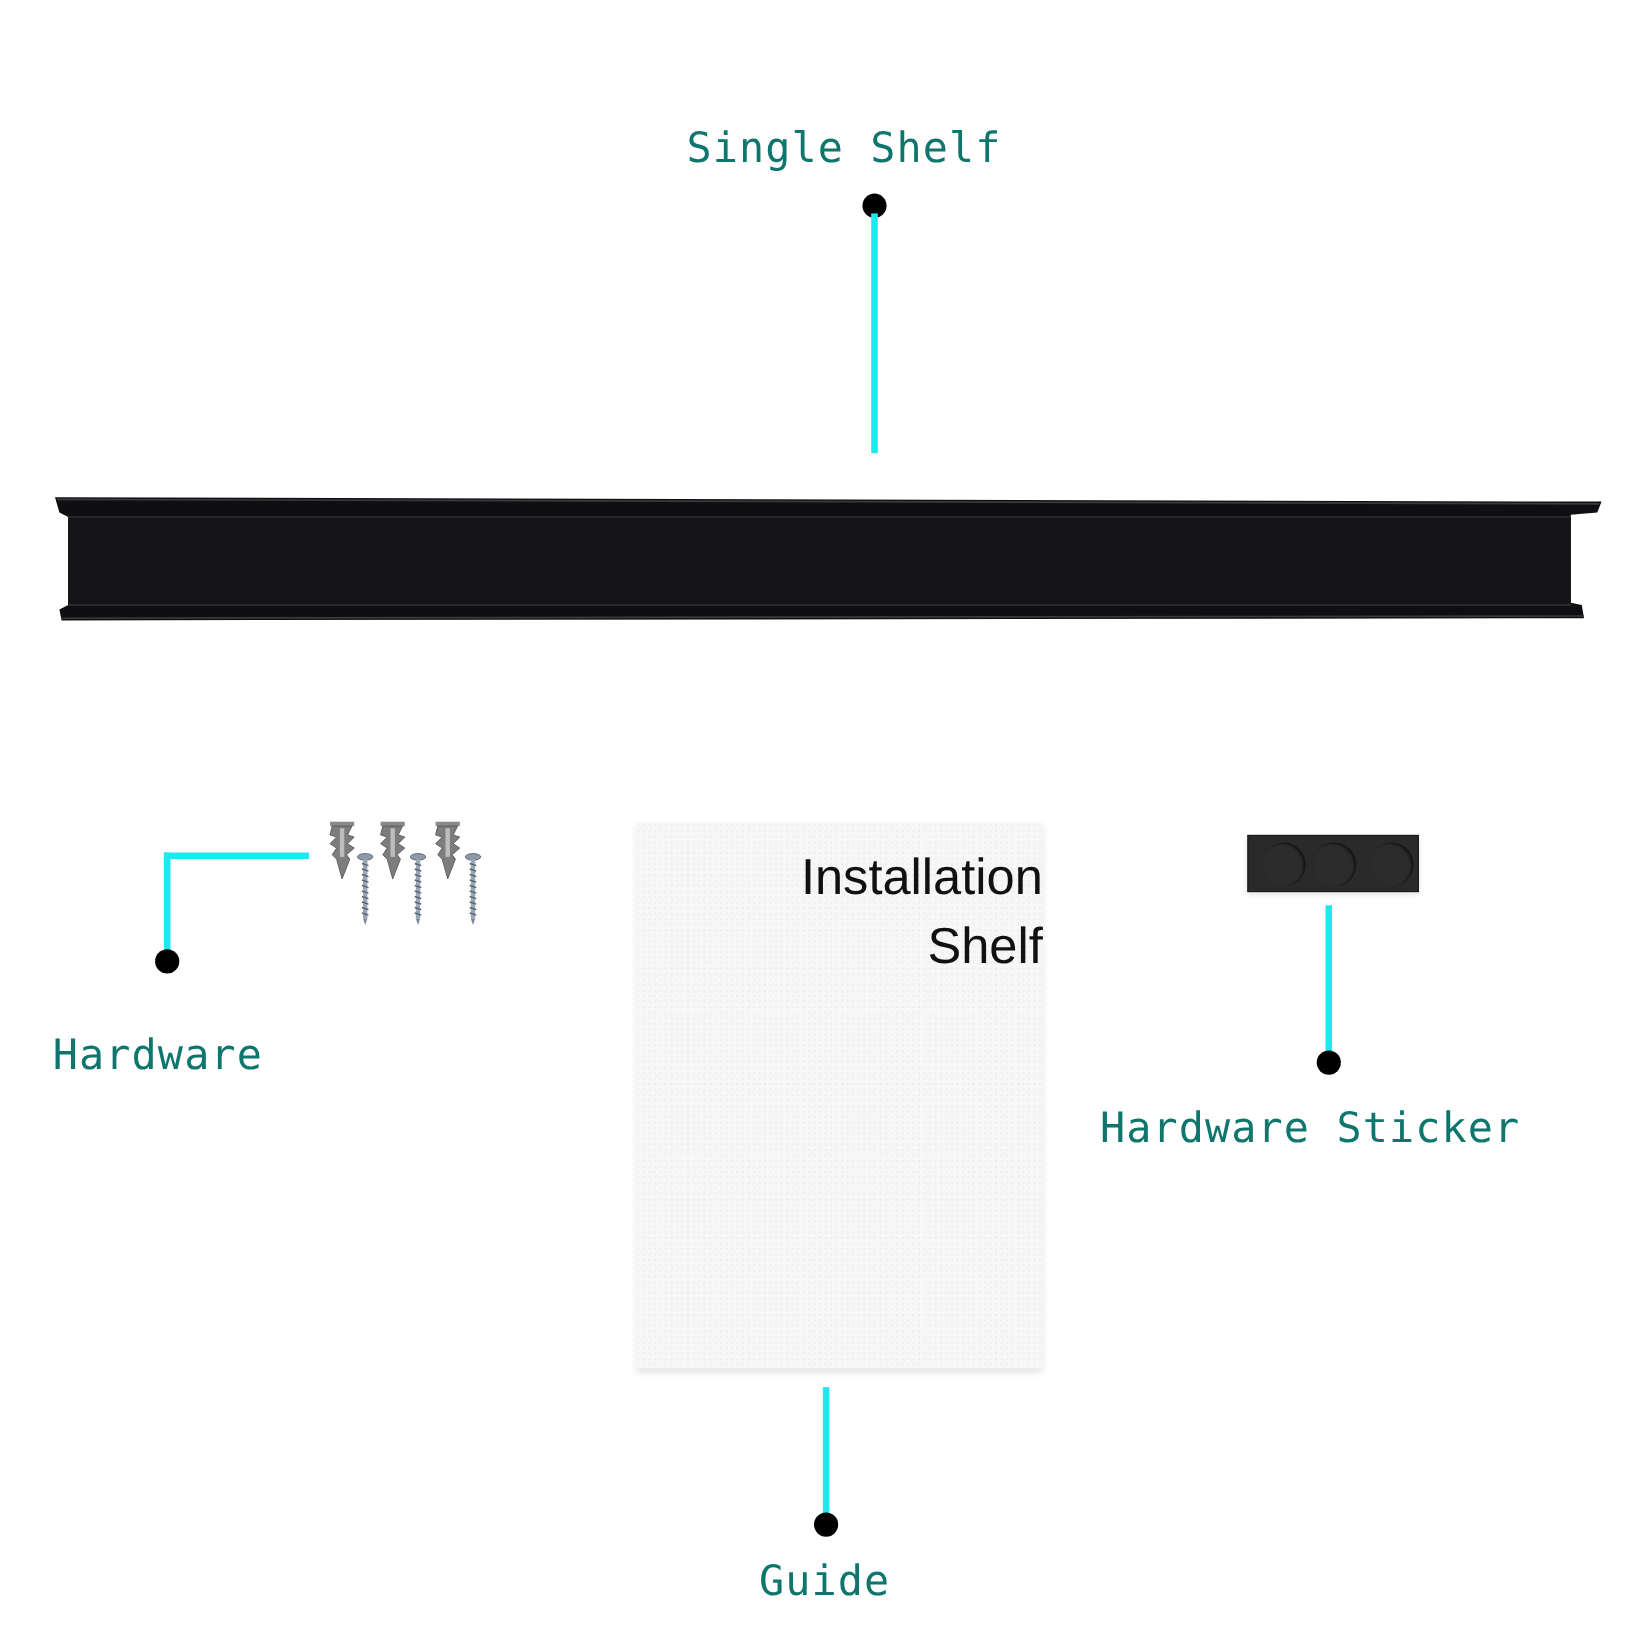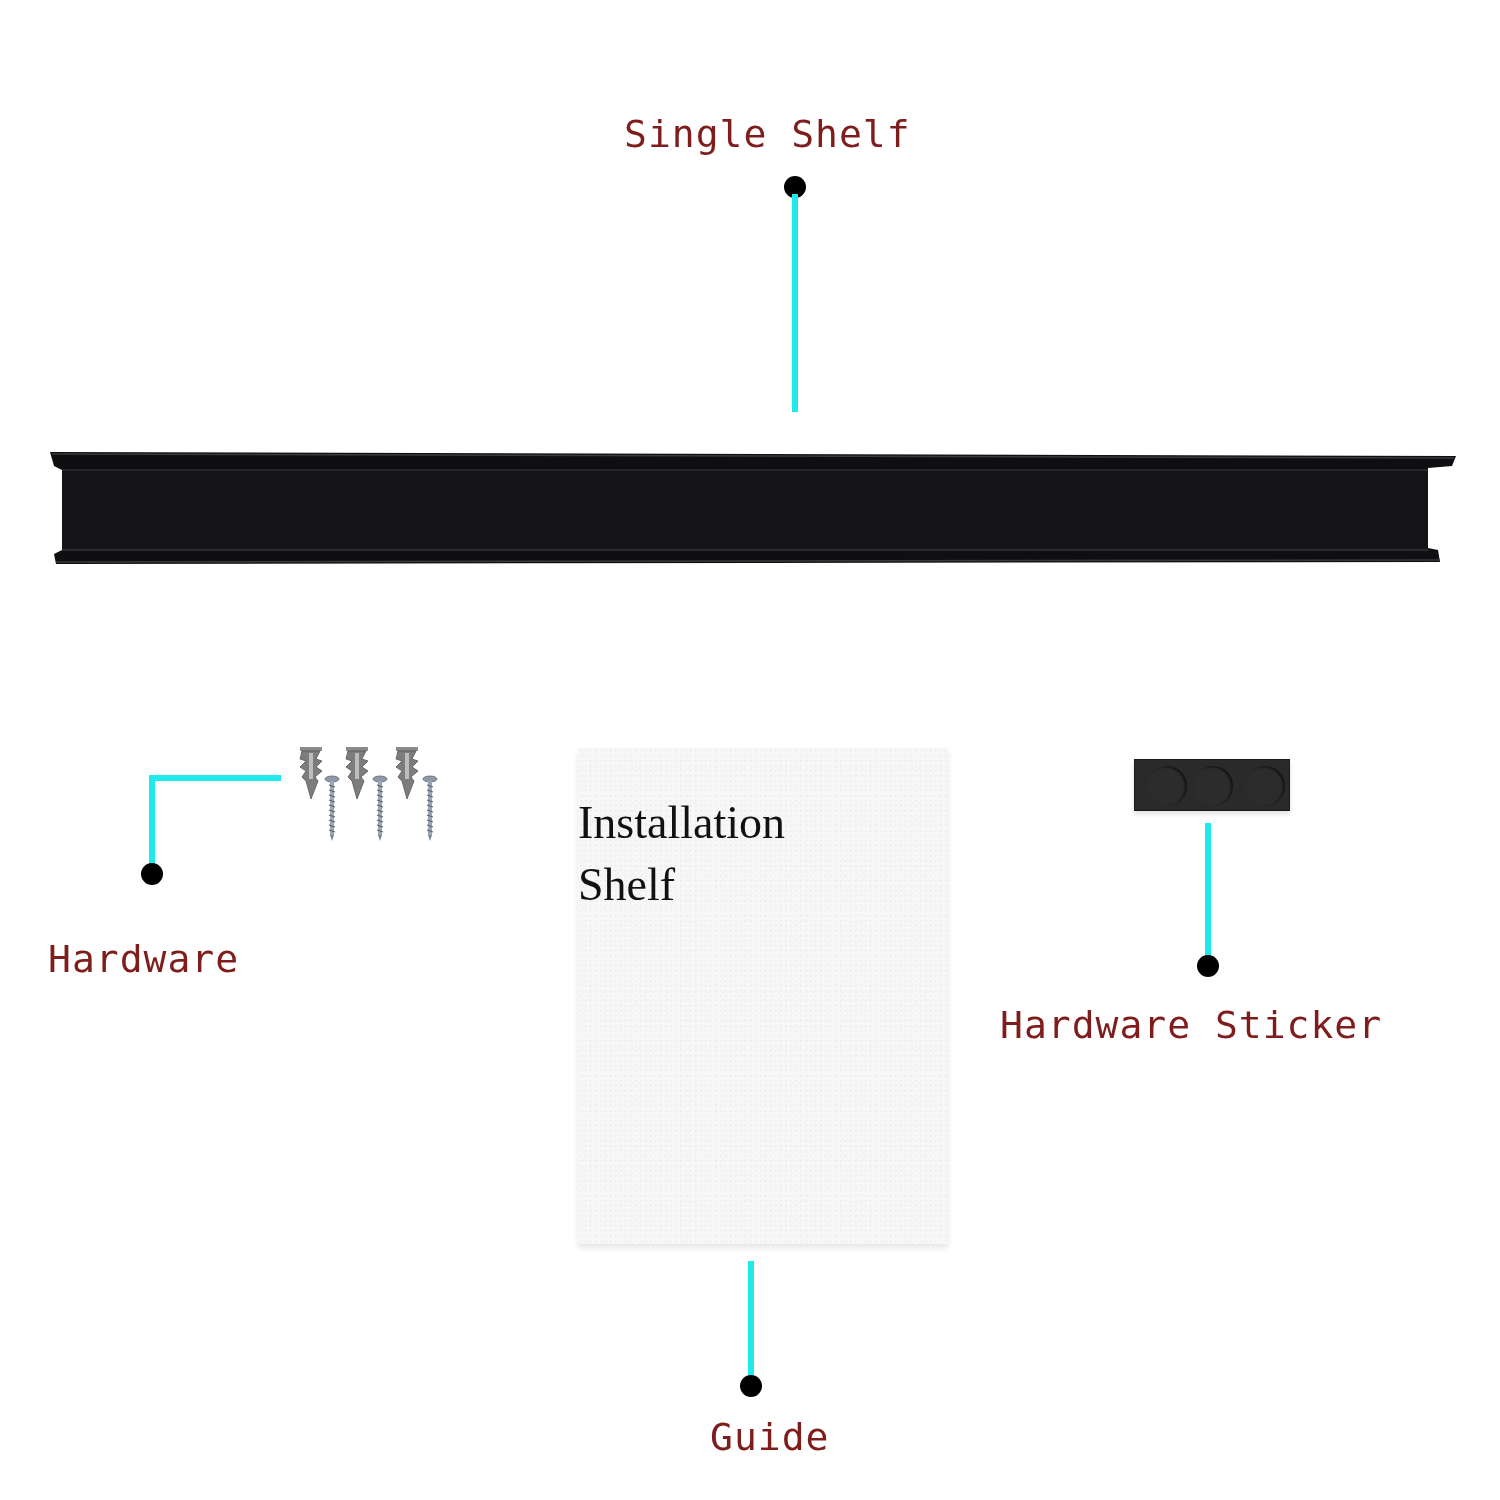--- a/index.html
+++ b/index.html
@@ -10,21 +10,21 @@
     body {
       width: 1500px;
       height: 1500px;
       position: relative;
       overflow: hidden;
     }
     .label {
       position: absolute;
       font-family: "DejaVu Sans Mono", "Liberation Mono", monospace;
       font-size: 38px;
-      color: #7f1d1d;
+      color: #0f766e;
       white-space: nowrap;
       letter-spacing: 1px;
     }
     .dot {
       position: absolute;
       width: 22px;
       height: 22px;
       border-radius: 50%;
       background: #000000;
     }
@@ -64,23 +64,23 @@
         radial-gradient(rgba(0,0,0,0.035) 1px, transparent 1px),
         radial-gradient(rgba(0,0,0,0.025) 1px, transparent 1px);
       background-size: 5px 5px, 7px 7px;
       background-position: 0 0, 2px 3px;
       box-shadow: 0 4px 6px rgba(0,0,0,0.10);
     }
     .manual-title {
       position: absolute;
       left: 0;
       right: 0;
-      top: 44px;
-      text-align: left;
-      font-family: Liberation Serif, serif;
+      top: 18px;
+      text-align: right;
+      font-family: Liberation Sans, sans-serif;
       font-size: 46px;
       line-height: 62px;
       color: #111111;
     }
 
     
     .sticker {
       position: absolute;
       left: 1134px;
       top: 759px;
@@ -154,21 +154,21 @@
 
 <div class="manual">
   <div class="manual-title">
     <div>Installation</div>
     <div>Shelf</div>
   </div>
 </div>
 
 <div class="line" style="left:748px; top:1261px; width:6px; height:118px;"></div>
 <div class="dot" style="left:740px; top:1375px;"></div>
-<div class="label" style="left:690px; top:1415px;margin-left:20px;">Guide</div>
+<div class="label" style="left:690px; top:1415px;">Guide</div>
 
 <div class="sticker">
   <div class="sticker-dot" style="left:12px;"></div>
   <div class="sticker-dot" style="left:58px;"></div>
   <div class="sticker-dot" style="left:110px;"></div>
 </div>
 <div class="line" style="left:1205px; top:823px; width:6px; height:136px;"></div>
 <div class="dot" style="left:1197px; top:955px;"></div>
 <div class="label" style="left:1000px; top:1003px;">Hardware Sticker</div>
 

